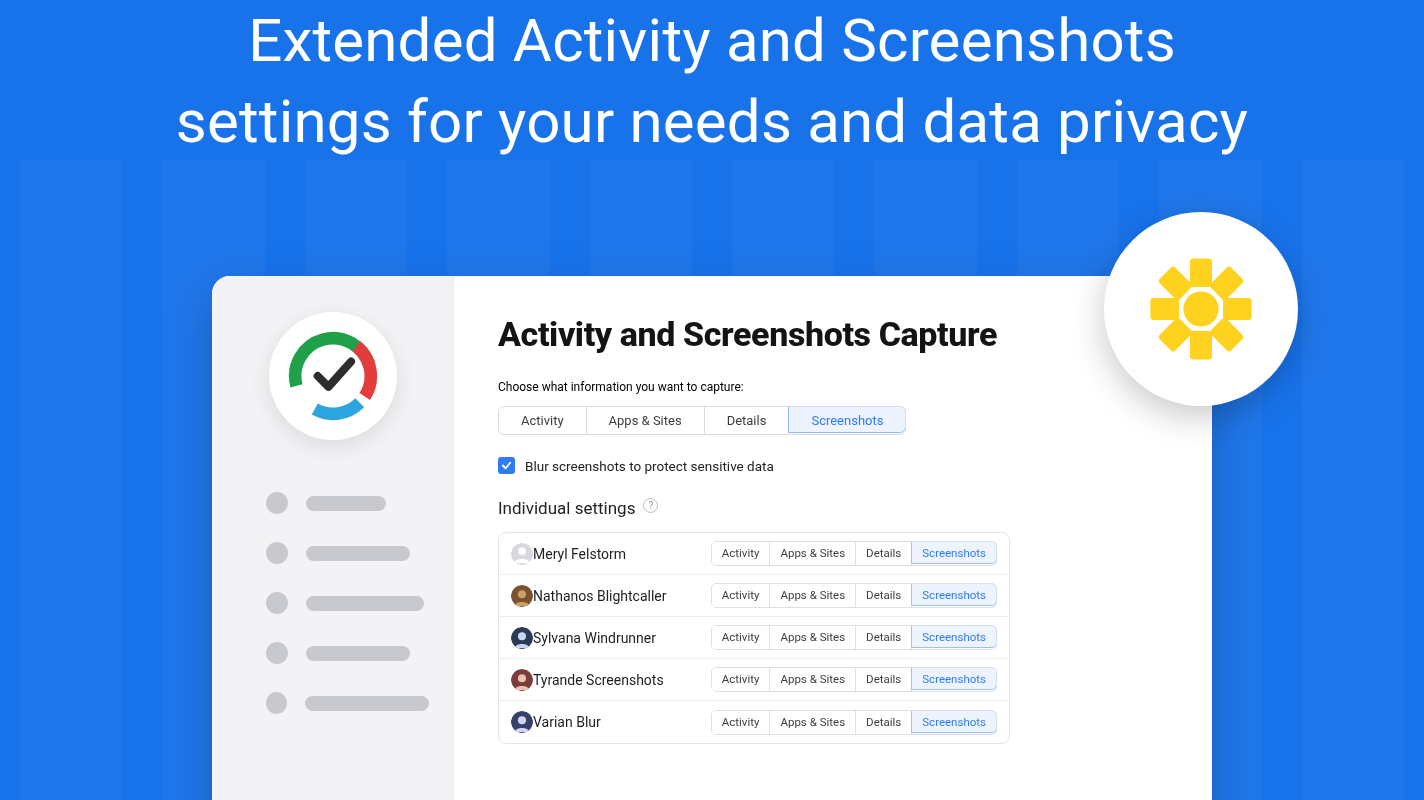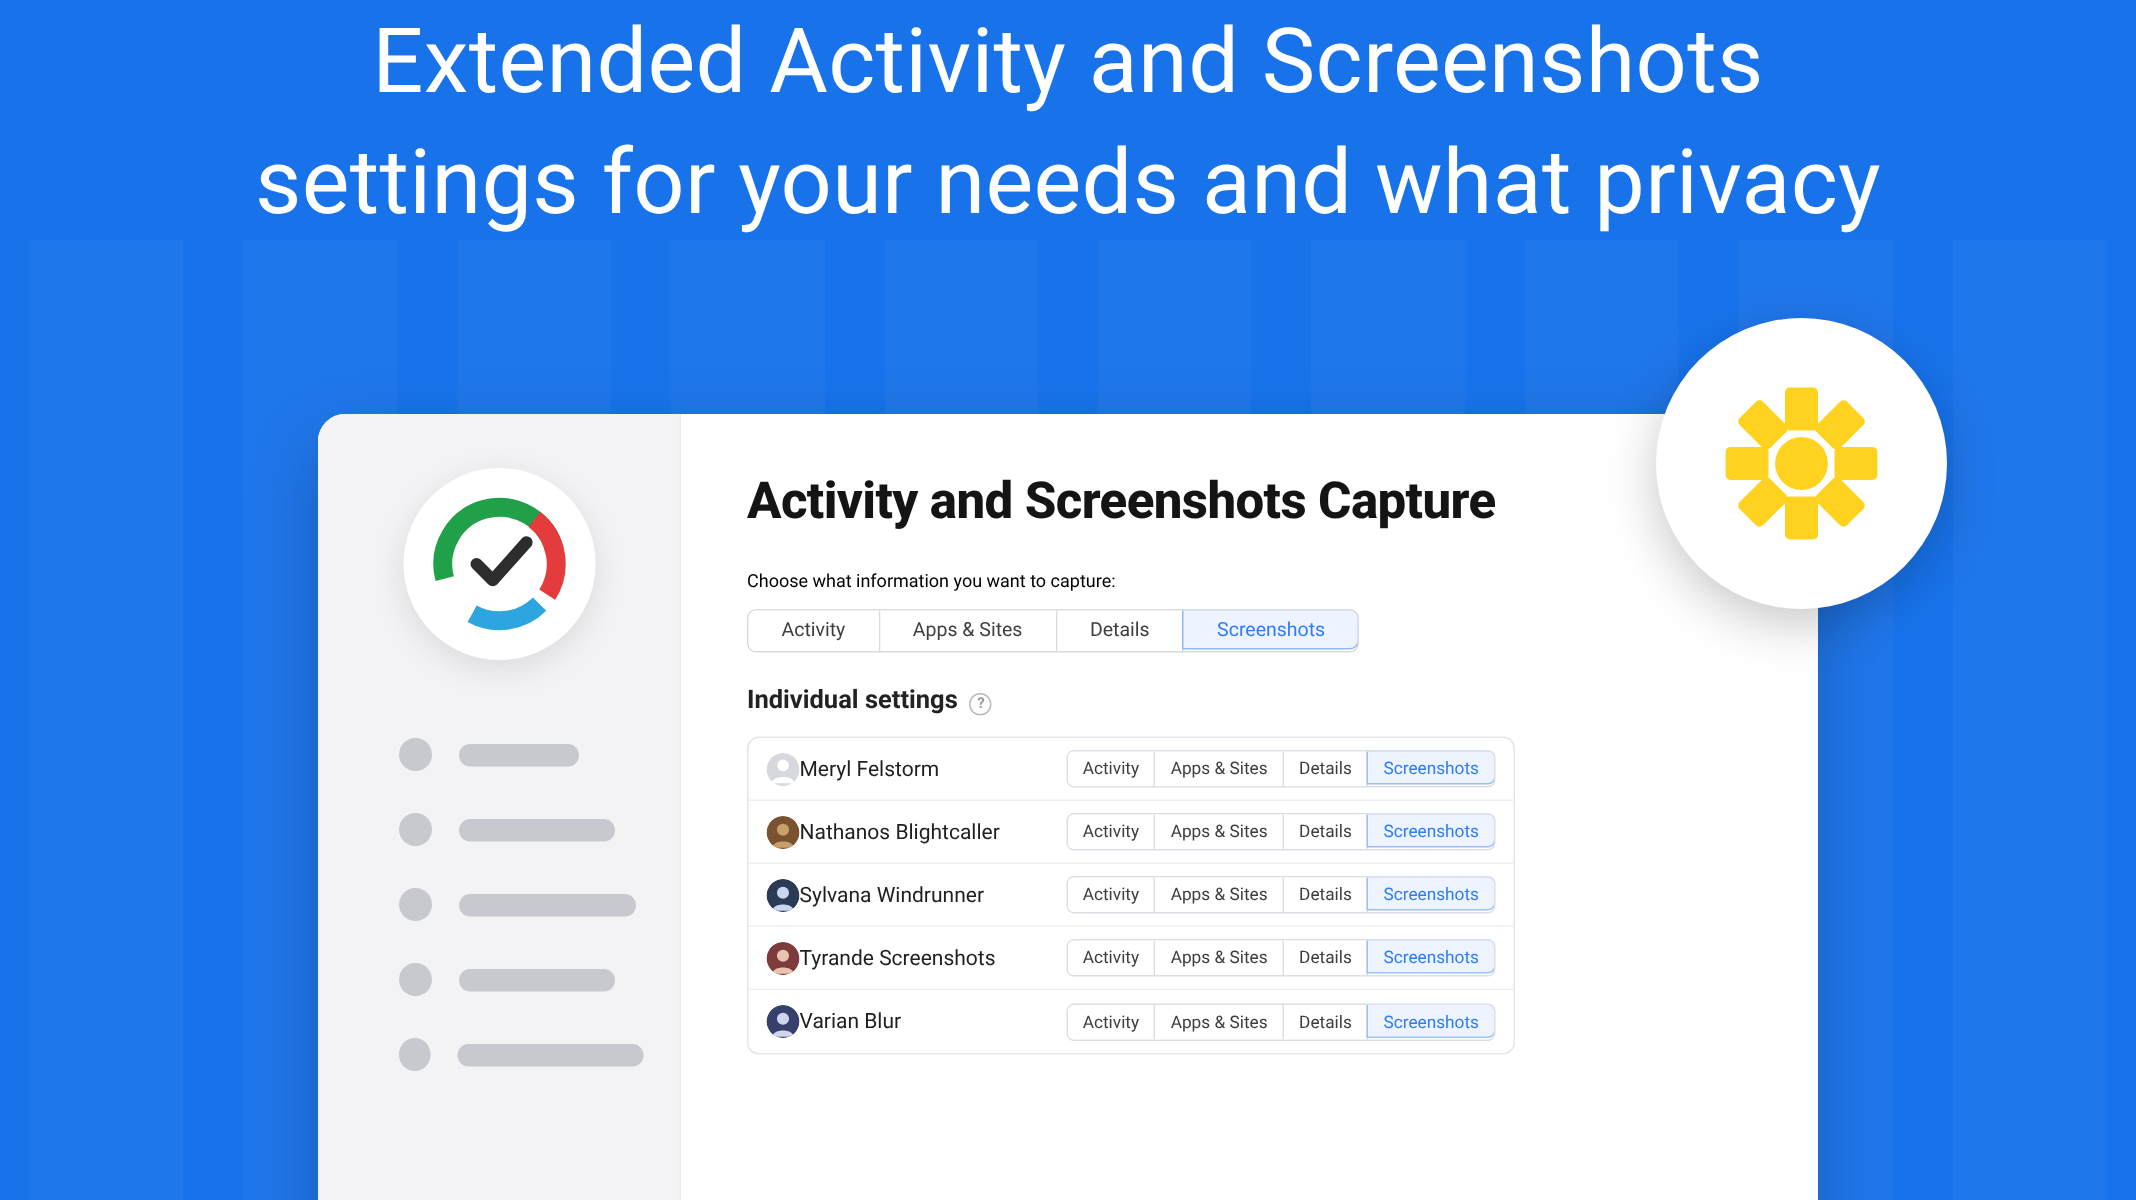--- a/index.html
+++ b/index.html
@@ -17,21 +17,21 @@
 .main{flex:1;padding:38px 46px 0 44px;overflow:hidden}
 .main h1{font-size:34px;font-weight:800;color:#141414;letter-spacing:-.4px;margin-bottom:26px}
 .sub{font-size:12px;color:#000000;margin-bottom:12px}
 .seg{display:inline-flex;border:1px solid #d8dade;border-radius:6px;overflow:hidden;margin-bottom:22px}
 .seg-item{height:27px;line-height:27px;padding:0 22px;font-size:13px;color:#3e3e40;background:#fff;border-right:1px solid #d8dade;cursor:pointer;white-space:nowrap}
 .seg-item:last-child{border-right:none}
 .seg-item.active{color:#2e7cf6;background:#eef4ff;border:1px solid #8fb9fb;margin:-1px;border-radius:0 6px 6px 0}
 .blur-row{display:flex;align-items:center;gap:10px;margin-bottom:24px}
 .chk{width:17px;height:17px;border-radius:3px;background:#2e7cf6;display:flex;align-items:center;justify-content:center}
 .blur-label{font-size:13.5px;color:#222}
-.section-title{font-size:17px;font-weight:700;color:#222;display:flex;align-items:flex-end;gap:8px;margin-bottom:14px}
+.section-title{font-size:17px;font-weight:400;color:#222;display:flex;align-items:flex-start;gap:8px;margin-bottom:14px}
 .help{width:15px;height:15px;border:1px solid #b8bbc2;border-radius:50%;color:#9699a1;font-size:10px;line-height:13px;text-align:center}
 .ind-box{width:512px;border:1px solid #e4e5ea;border-radius:8px;overflow:hidden}
 .search-wrap{padding:10px;border-bottom:1px solid #e4e5ea}
 .search{width:196px;height:30px;border:1px solid #dfe1e6;border-radius:6px;display:flex;align-items:center;gap:8px;padding:0 10px}
 .search input{border:none;outline:none;font-size:13px;flex:1;color:#333;background:transparent}
 .search input::placeholder{color:#a5a7ae}
 .user-row{display:flex;align-items:center;height:42px;border-bottom:1px solid #eceef1;padding:0 12px;}
 .user-row:last-child{border-bottom:none}
 .avatar{width:22px;height:22px;border-radius:50%;flex:none}
 .uname{font-size:14px;color:#1f1f21;flex:1}
@@ -52,21 +52,21 @@
     <span></span>
     <span></span>
     <span></span>
     <span></span>
     <span></span>
     <span></span>
   </div>
 
 <div class="hero-title">
   <span>Extended Activity and Screenshots</span><br>
-  <span>settings for your needs and what privacy</span>
+  <span>settings for your needs and data privacy</span>
 </div>
 
 <div class="app-card">
 
   <aside class="sidebar">
     <div class="logo-badge">
       <svg width="90" height="90" viewBox="0 0 100 100">
         <circle cx="50" cy="50" r="42" fill="none" stroke="#21a04a" stroke-width="14" stroke-dasharray="132 264" transform="rotate(-195 50 50)"></circle>
         <circle cx="50" cy="50" r="42" fill="none" stroke="#e43c3c" stroke-width="14" stroke-dasharray="62 264" transform="rotate(-52 50 50)"></circle>
         <circle cx="50" cy="50" r="42" fill="none" stroke="#2da5de" stroke-width="14" stroke-dasharray="54 264" transform="rotate(45 50 50)"></circle>
@@ -101,20 +101,28 @@
     <h1>Activity and Screenshots Capture</h1>
     <div class="sub">Choose what information you want to capture:</div>
 
     <div class="seg" id="global-seg">
         <div class="seg-item">Activity</div>
         <div class="seg-item">Apps &amp; Sites</div>
         <div class="seg-item">Details</div>
         <div class="seg-item active">Screenshots</div>
       </div>
 
+    <div class="blur-row">
+      <span class="chk">
+        <svg width="11" height="11" viewBox="0 0 12 12">
+            <path d="M2 6 L5 9 L10 3" stroke="#fff" stroke-width="2" fill="none" stroke-linecap="round" stroke-linejoin="round"></path>
+          </svg>
+      </span>
+      <span class="blur-label">Blur screenshots to protect sensitive data</span>
+    </div>
 
     <div class="section-title">
       <span>Individual settings</span>
       <span class="help">?</span>
     </div>
 
     <div class="ind-box">
       <div id="user-rows">
           <div class="user-row">
             <svg class="avatar" viewBox="0 0 24 24">

